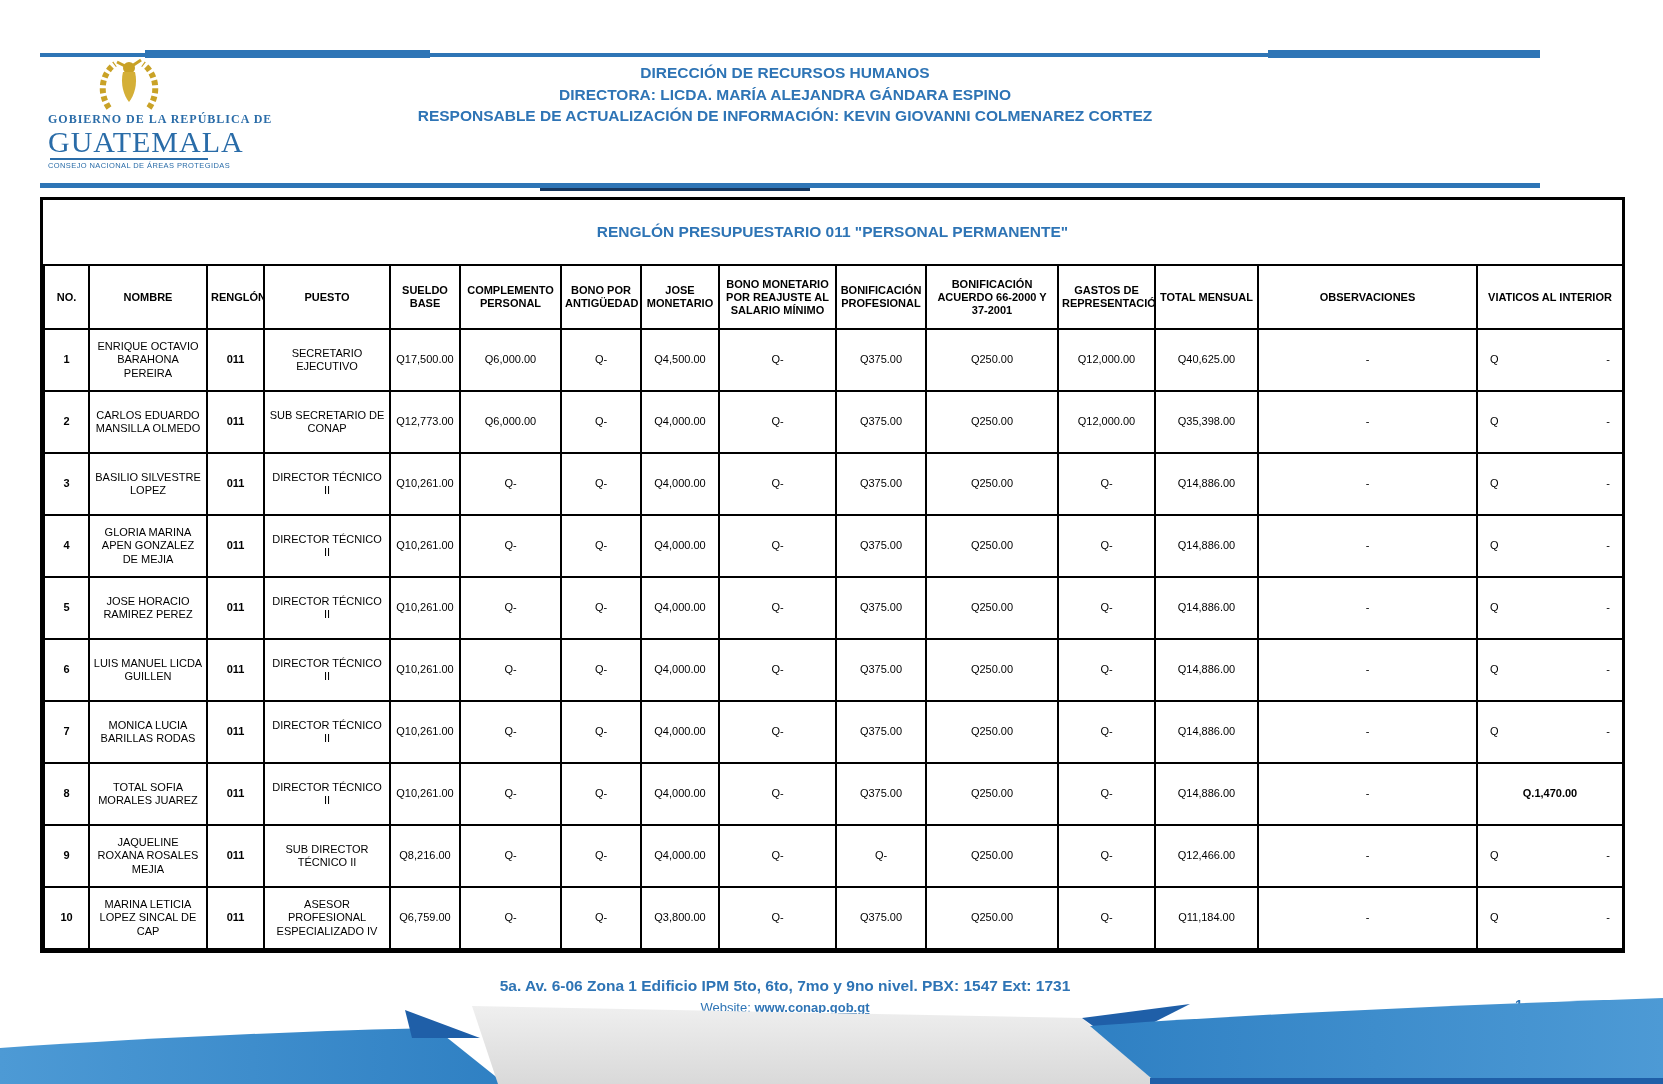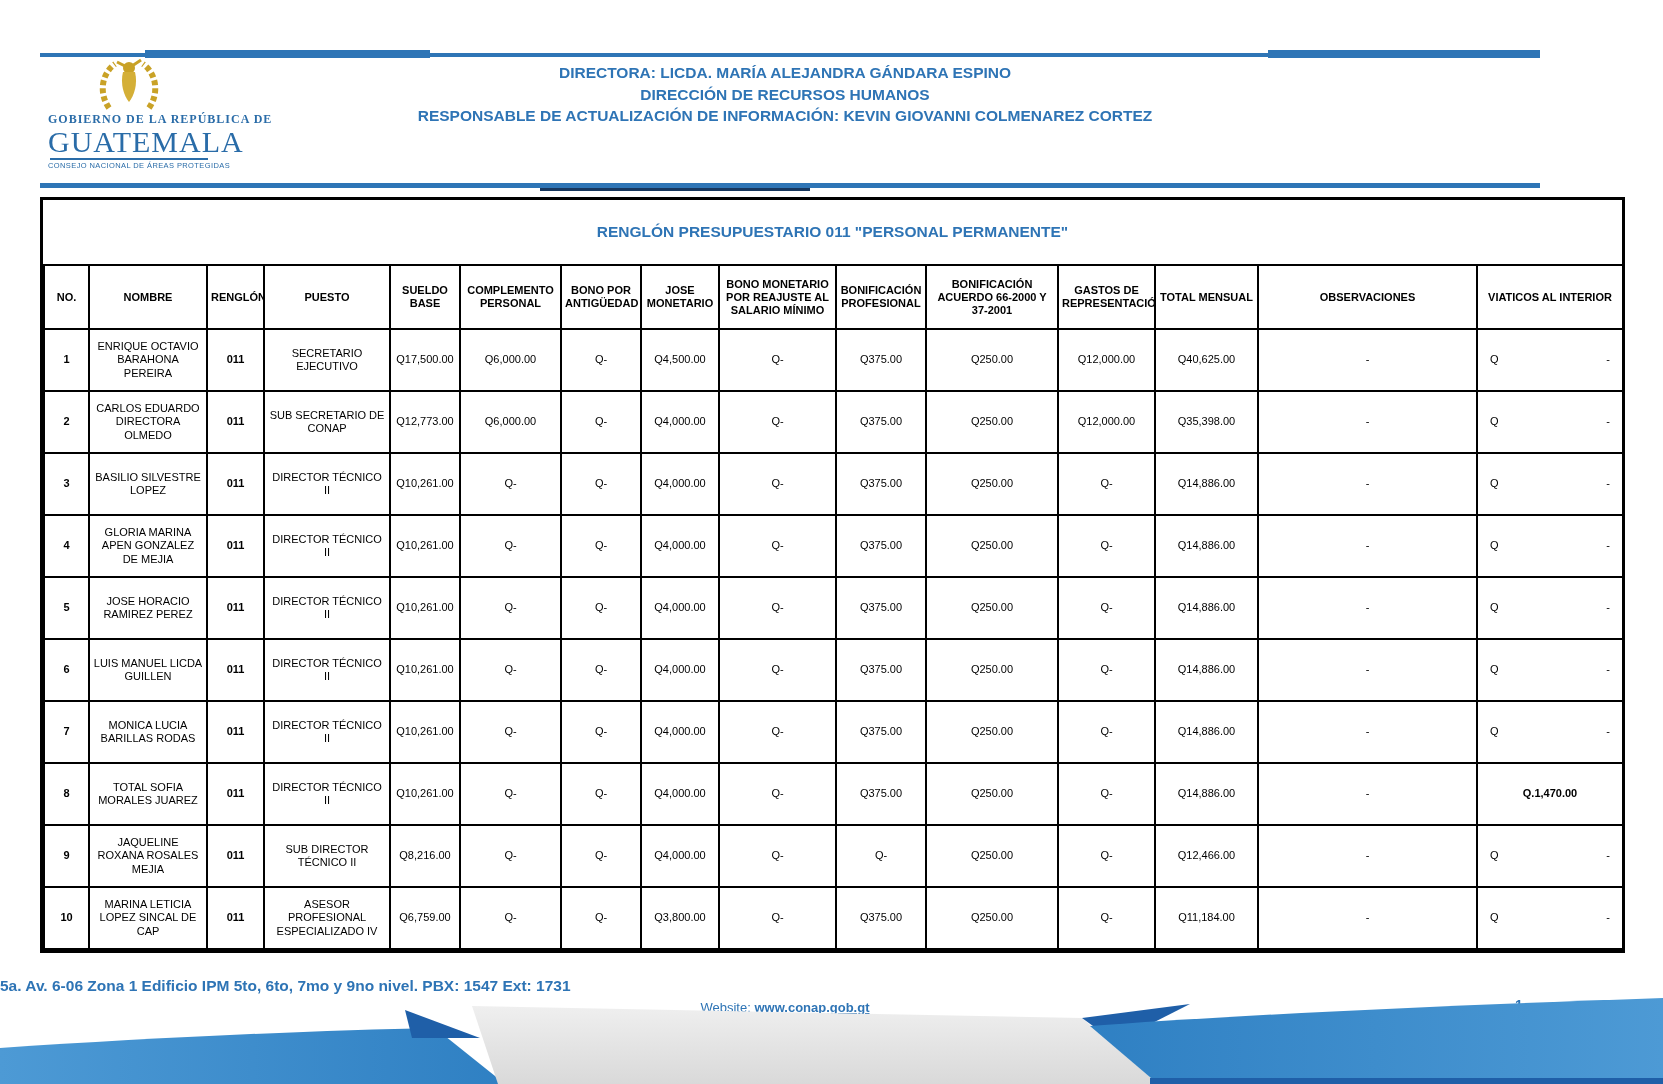--- a/index.html
+++ b/index.html
@@ -39,21 +39,21 @@
   th, td { border:2.5px solid #000; text-align:center; vertical-align:middle;
            padding:2px 3px; overflow:hidden; }
   th { font-size:11px; font-weight:bold; height:64px; line-height:13px; }
   td { font-size:11px; height:62px; line-height:13.5px; }
   td.b { font-weight:bold; }
   td.v-split { padding:0 12px; }
   td.v-split span:first-child { float:left; }
   td.v-split span:last-child  { float:right; }
   td.v-full { font-weight:bold;margin-top:42px; }
   
-  .footer-address { position:absolute; left:0; top:977px; width:1570px; 
+  .footer-address { position:absolute; left:0; top:977px; width:1570px; text-align:center;
                     color:#2E74B5; font-weight:bold; font-size:15.5px; }
   .footer-website { position:absolute; left:0; top:1000px; width:1570px; text-align:center;
                     color:#2E74B5; font-size:13px; }
   .footer-website a { color:#2E74B5; font-weight:bold; text-decoration:underline; }
   .page-number { position:absolute; left:1515px; top:997px; color:#2E74B5; font-weight:bold; font-size:14px; }
   .swoosh { position:absolute; left:0; bottom:0; width:1663px; height:92px; }
 </style>
 </head>
 <body>
 
@@ -75,22 +75,22 @@
         </svg>
       </div>
       <div class="gt-gob">GOBIERNO DE LA REPÚBLICA DE</div>
       <div class="gt-name">GUATEMALA</div>
       <div class="gt-rule"></div>
       <div class="gt-consejo">CONSEJO NACIONAL DE ÁREAS PROTEGIDAS</div>
     </div>
   </div>
 
   <div class="header-info">
+    <div>DIRECCIÓN DE RECURSOS HUMANOS</div>
     <div>DIRECTORA: LICDA. MARÍA ALEJANDRA GÁNDARA ESPINO</div>
-    <div>DIRECCIÓN DE RECURSOS HUMANOS</div>
     <div>RESPONSABLE DE ACTUALIZACIÓN DE INFORMACIÓN: KEVIN GIOVANNI COLMENAREZ CORTEZ</div>
   </div>
 
   <div class="subline"></div>
   <div class="subline-dark"></div>
 
   <div class="table-box">
     <div class="table-title">RENGLÓN PRESUPUESTARIO 011 "PERSONAL PERMANENTE"</div>
     <table>
       <colgroup>
@@ -145,21 +145,21 @@
       <td>Q12,000.00</td>
       <td>Q40,625.00</td>
       <td>-</td>
       <td class="v-split">
               <span>Q</span>
               <span>-</span>
             </td>
     </tr>
           <tr>
       <td class="b">2</td>
-      <td>CARLOS EDUARDO DIRECTORA OLMEDO</td>
+      <td>CARLOS EDUARDO MANSILLA OLMEDO</td>
       <td class="b">011</td>
       <td>SUB SECRETARIO DE CONAP</td>
       <td>Q12,773.00</td>
       <td>Q6,000.00</td>
       <td>Q-</td>
       <td>Q4,000.00</td>
       <td>Q-</td>
       <td>Q375.00</td>
       <td>Q250.00</td>
       <td>Q12,000.00</td>

